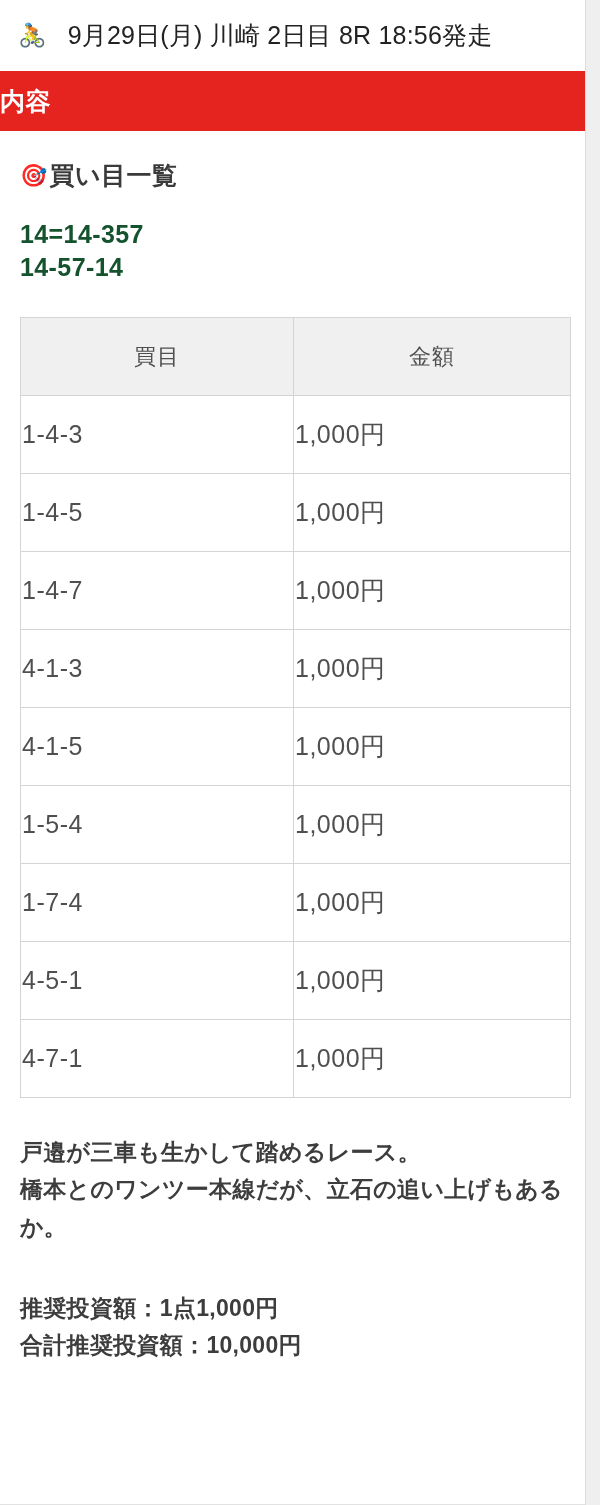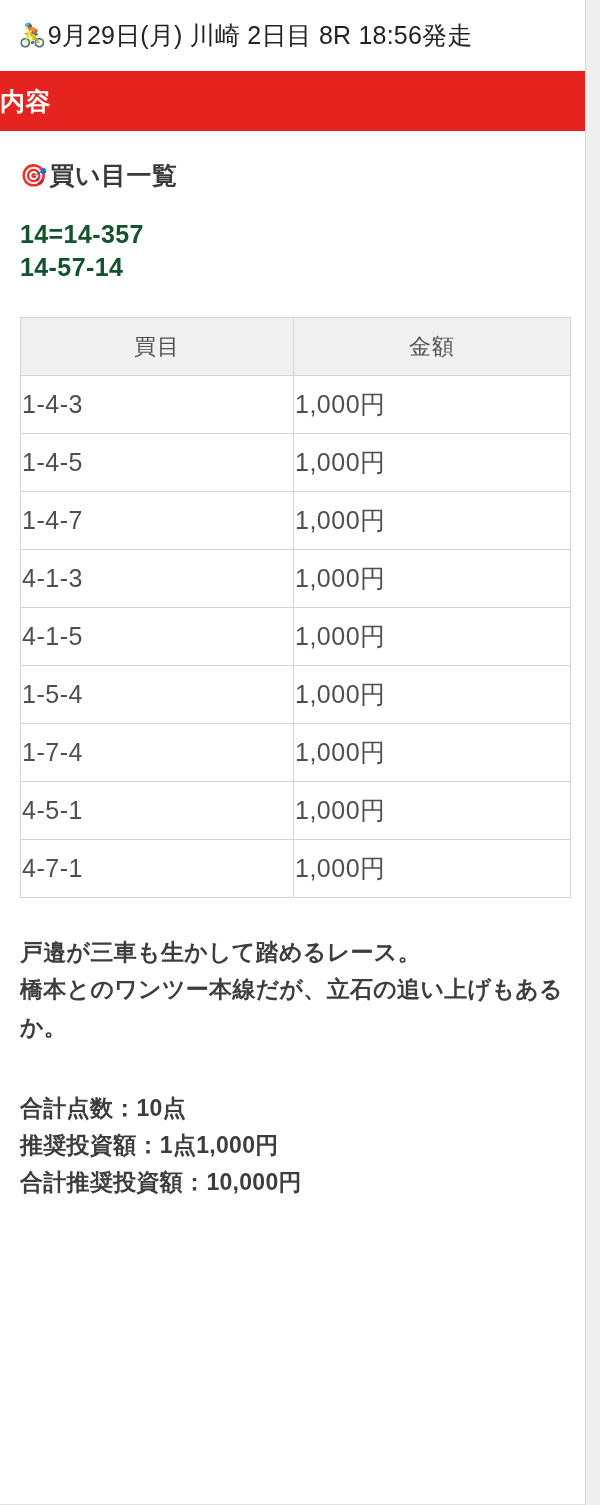--- a/index.html
+++ b/index.html
@@ -52,20 +52,21 @@
     line-height: 1;
     margin-right: 1px;
     display: inline-block;
   }
   .race-title {
     font-size: 25px;
     color: #222222;
     letter-spacing: 0.2px;
     white-space: nowrap;
     font-weight: 400;
+    margin-left: 20px;
   }
 
   
   .section-header {
     height: 60px;
     background: #e5231f;
     display: flex;
     align-items: center;
   }
   .section-header-label {
@@ -111,21 +112,21 @@
     padding: 33px 30px 0 20px;
   }
   table.bets-table {
     width: 550px;
     border-collapse: collapse;
     table-layout: fixed;
   }
   table.bets-table th,
   table.bets-table td {
     border: 1px solid #d4d4d4;
-    height: 58px;
+    height: 78px;
     vertical-align: middle;
     font-weight: 400;
     color: #4f4f4f;
   }
   table.bets-table th {
     background: #f0f0f0;
     font-size: 22px;
     letter-spacing: 1px;
   }
   table.bets-table td {
@@ -239,21 +240,20 @@
       </table>
     </div>
 
     <div class="commentary">
       <div class="commentary-line">戸邉が三車も生かして踏めるレース。</div>
       <div class="commentary-line">橋本とのワンツー本線だが、立石の追い上げもある</div>
       <div class="commentary-line">か。</div>
     </div>
 
     <div class="summary">
-      <div class="summary-line">合計点数：10点</div>
       <div class="summary-line">推奨投資額：1点1,000円</div>
       <div class="summary-line">合計推奨投資額：10,000円</div>
     </div>
 
   </div>
 
   <div class="scroll-gutter"></div>
 
 </div>
 

